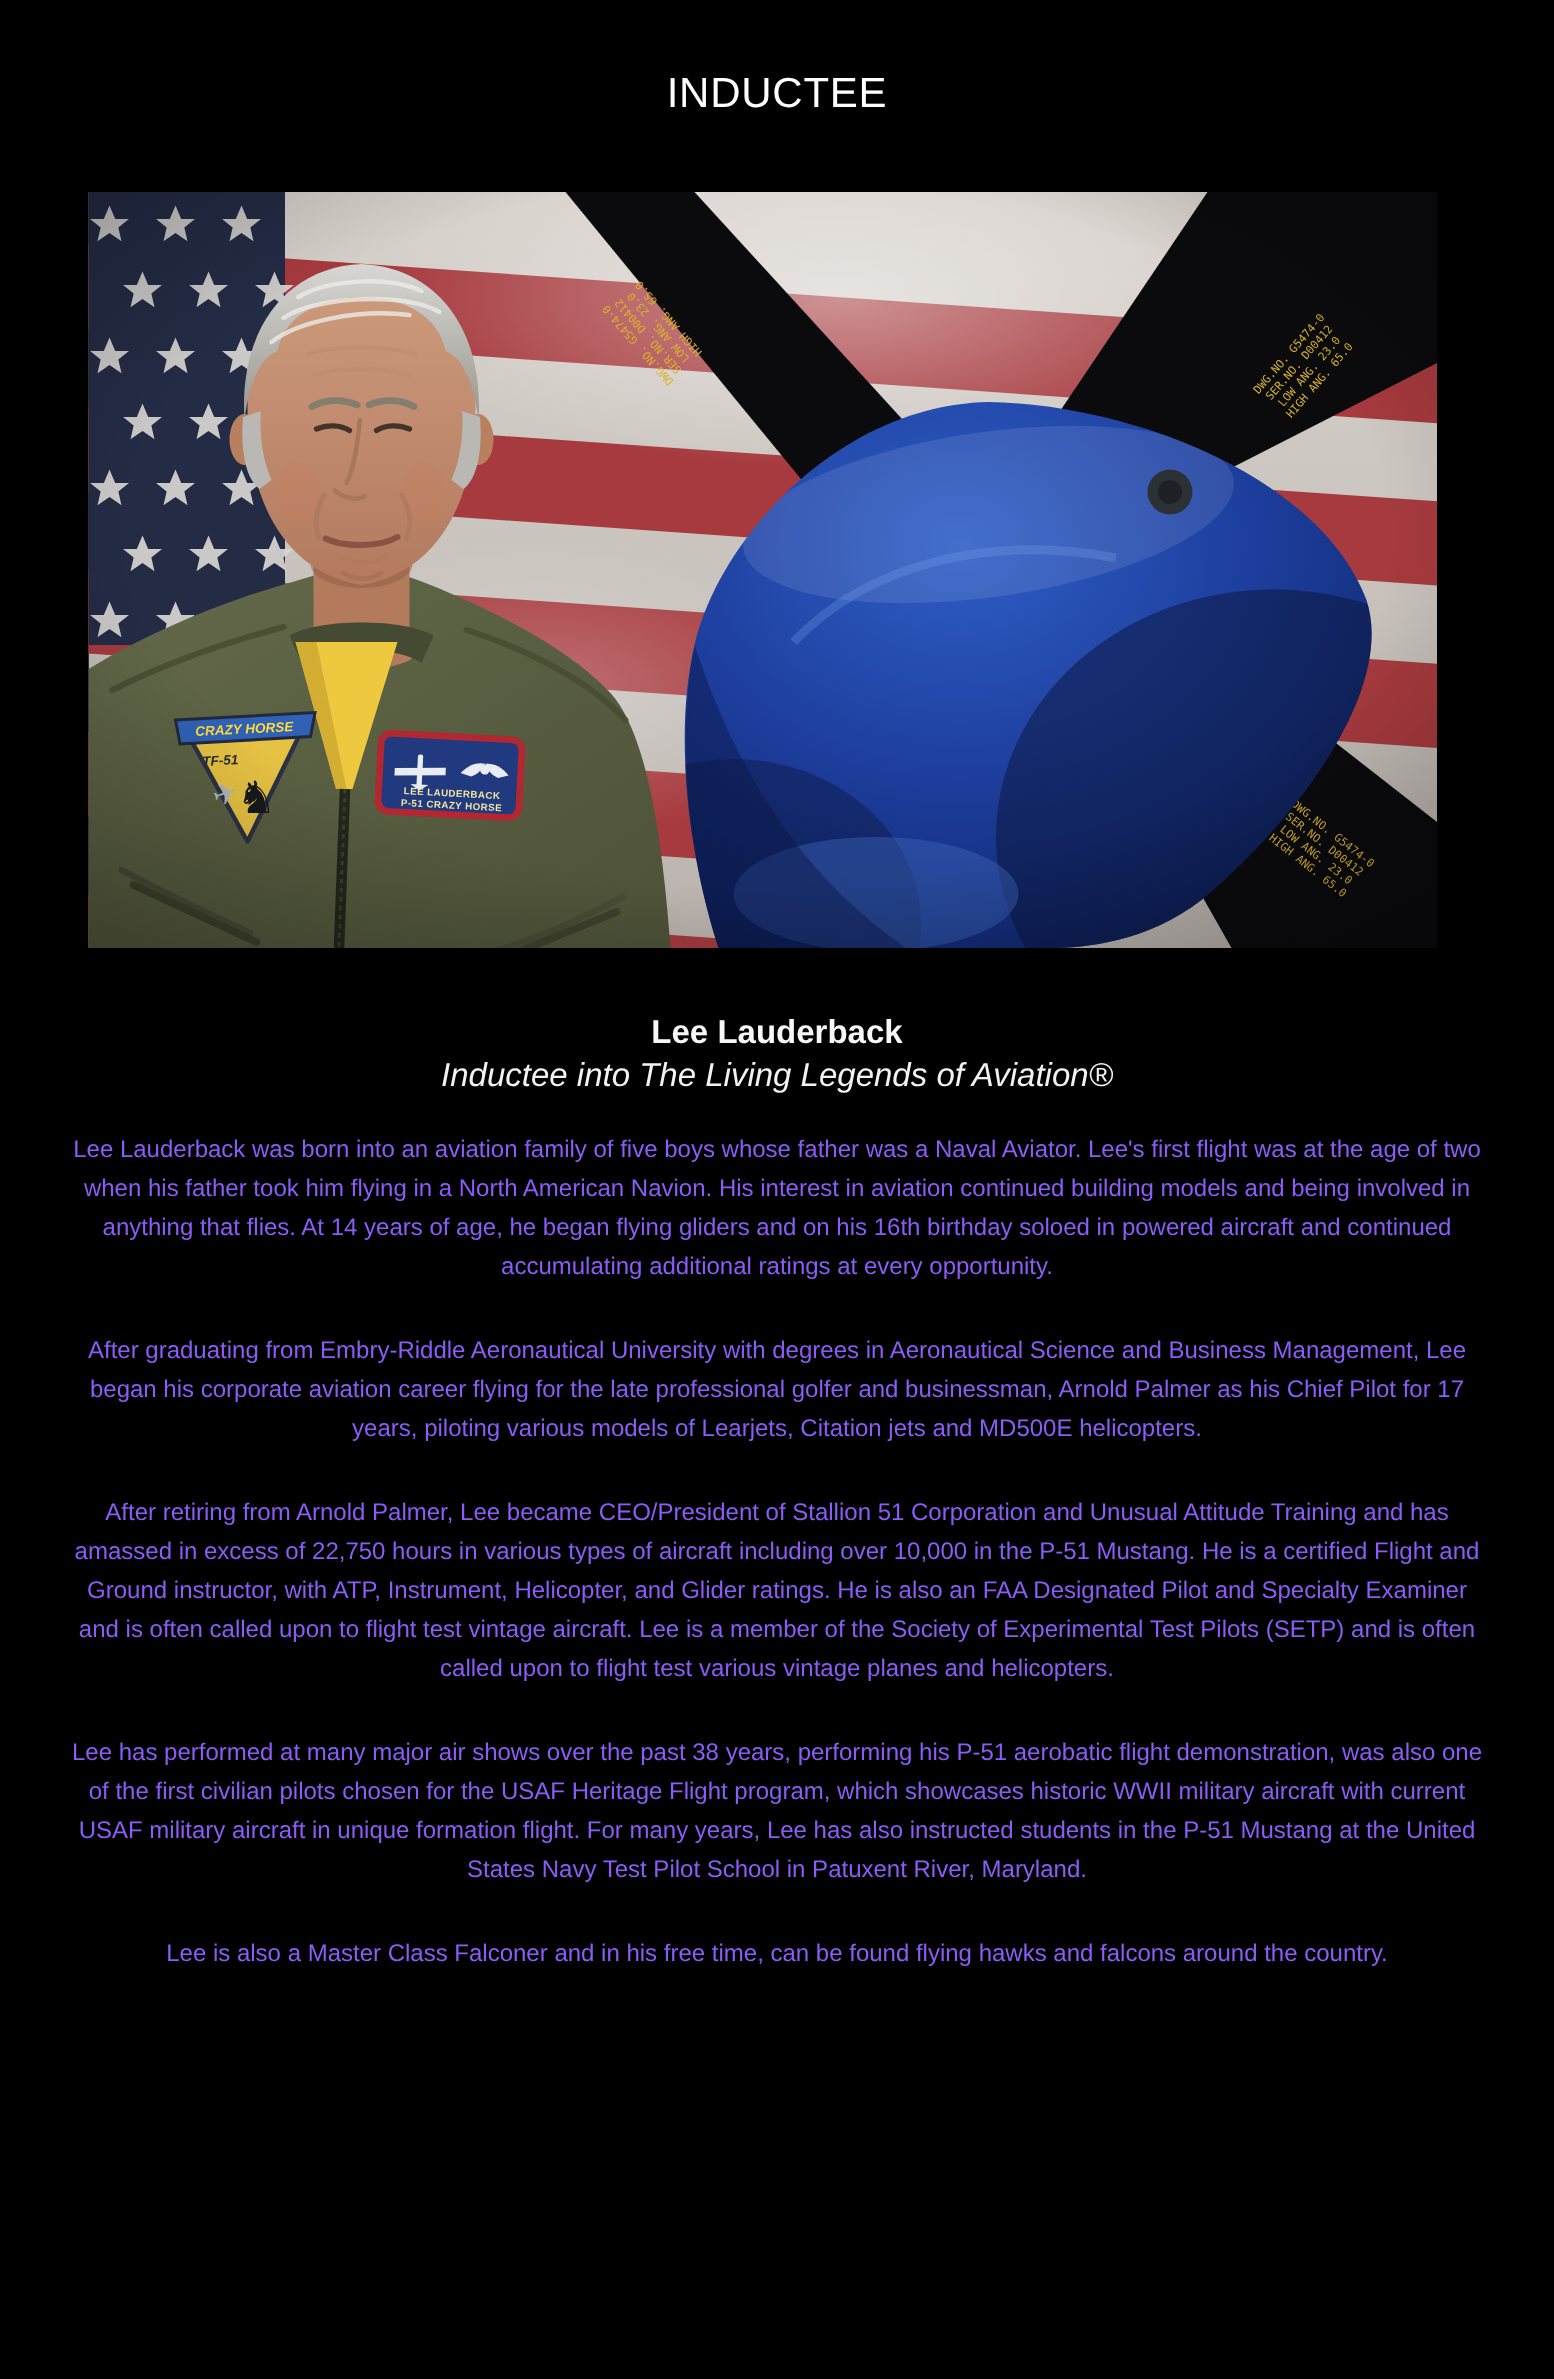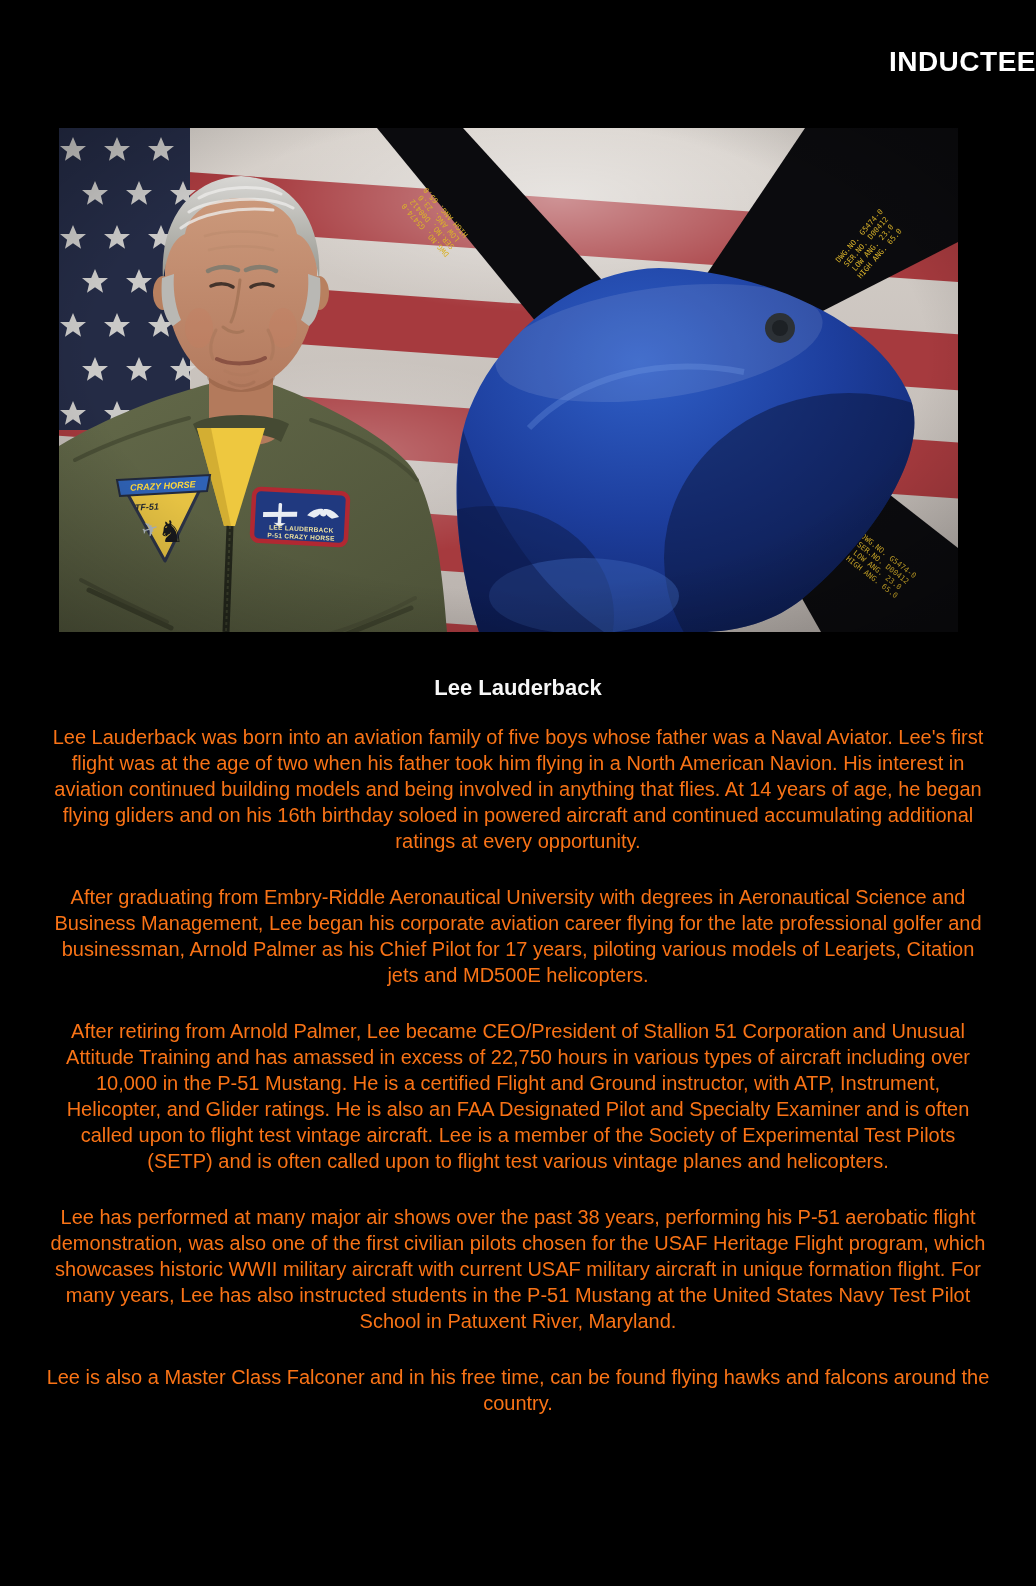--- a/index.html
+++ b/index.html
@@ -1,22 +1,22 @@
 <!DOCTYPE html>
 <html><head>
 <meta charset="utf-8">
 <style>
   html,body{margin:0;padding:0;background:#000;}
   body{width:1036px;min-height:1586px;font-family:"Liberation Sans",sans-serif;color:#f4f4f4;}
   .page{padding:46px 0 28px;}
-  .page-title{margin:0;text-align:right;font-size:28px;font-weight:700;letter-spacing:.5px;line-height:32px;color:#ffffff;}
+  .page-title{margin:0;text-align:center;font-size:28px;font-weight:400;letter-spacing:.5px;line-height:32px;color:#ffffff;}
   .photo-wrap{display:block;margin:50px 0 0 59px;width:899px;height:504px;background:#000;}
   .inductee-name{margin-top:42px;text-align:center;font-size:22px;font-weight:700;line-height:28px;color:#f7f7f7;}
   .inductee-subtitle{text-align:center;font-size:22px;font-style:italic;line-height:30px;color:#f2f2f2;}
-  .bio{max-width:944px;margin:22px auto 0;text-align:center;font-size:20px;line-height:26px;color:#f97316;}
+  .bio{max-width:944px;margin:22px auto 0;text-align:center;font-size:16px;line-height:26px;color:#8b5cf6;}
   .bio p{margin:0 0 30px;}
   .bio p:last-child{margin-bottom:0;}
   svg text{user-select:none;}
 </style>
 </head>
 <body>
 
 <div class="page">
 
   <h1 class="page-title">INDUCTEE</h1>
@@ -210,20 +210,21 @@
           <text x="243" y="403" font-size="6.5" font-weight="bold" fill="#efe3a0" text-anchor="middle" letter-spacing="0.3">LEE LAUDERBACK</text>
           <text x="243" y="411" font-size="6.5" font-weight="bold" fill="#efe3a0" text-anchor="middle" letter-spacing="0.3">P-51 CRAZY HORSE</text>
         </g>
       </g>
 
       <rect x="0" y="0" width="899" height="504" fill="url(#gVig)"></rect>
     </svg>
   </div>
 
   <div class="inductee-name">Lee Lauderback</div>
+  <div class="inductee-subtitle">Inductee into The Living Legends of Aviation®</div>
 
   <div class="bio">
     <p>Lee Lauderback was born into an aviation family of five boys whose father was a Naval Aviator. Lee's first flight was at the age of two when his father took him flying in a North American Navion. His interest in aviation continued building models and being involved in anything that flies. At 14 years of age, he began flying gliders and on his 16th birthday soloed in powered aircraft and continued accumulating additional ratings at every opportunity.</p>
     <p>After graduating from Embry-Riddle Aeronautical University with degrees in Aeronautical Science and Business Management, Lee began his corporate aviation career flying for the late professional golfer and businessman, Arnold Palmer as his Chief Pilot for 17 years, piloting various models of Learjets, Citation jets and MD500E helicopters.</p>
     <p>After retiring from Arnold Palmer, Lee became CEO/President of Stallion 51 Corporation and Unusual Attitude Training and has amassed in excess of 22,750 hours in various types of aircraft including over 10,000 in the P-51 Mustang. He is a certified Flight and Ground instructor, with ATP, Instrument, Helicopter, and Glider ratings. He is also an FAA  Designated Pilot and Specialty Examiner and is often called upon to flight test vintage aircraft. Lee is a member of the Society of Experimental Test Pilots (SETP) and is often called upon to flight test various vintage planes and helicopters.</p>
     <p>Lee has performed at many major air shows over the past 38 years, performing his P-51 aerobatic flight demonstration, was also one of the first civilian pilots chosen for the USAF Heritage Flight program, which showcases historic WWII military aircraft with current USAF military aircraft in unique formation flight. For many years, Lee has also instructed students in the P-51 Mustang at the United States Navy Test Pilot School in Patuxent River, Maryland.</p>
     <p>Lee is also a Master Class Falconer and in his free time, can be found flying hawks and falcons around the country.</p>
   </div>
 
 </div>

